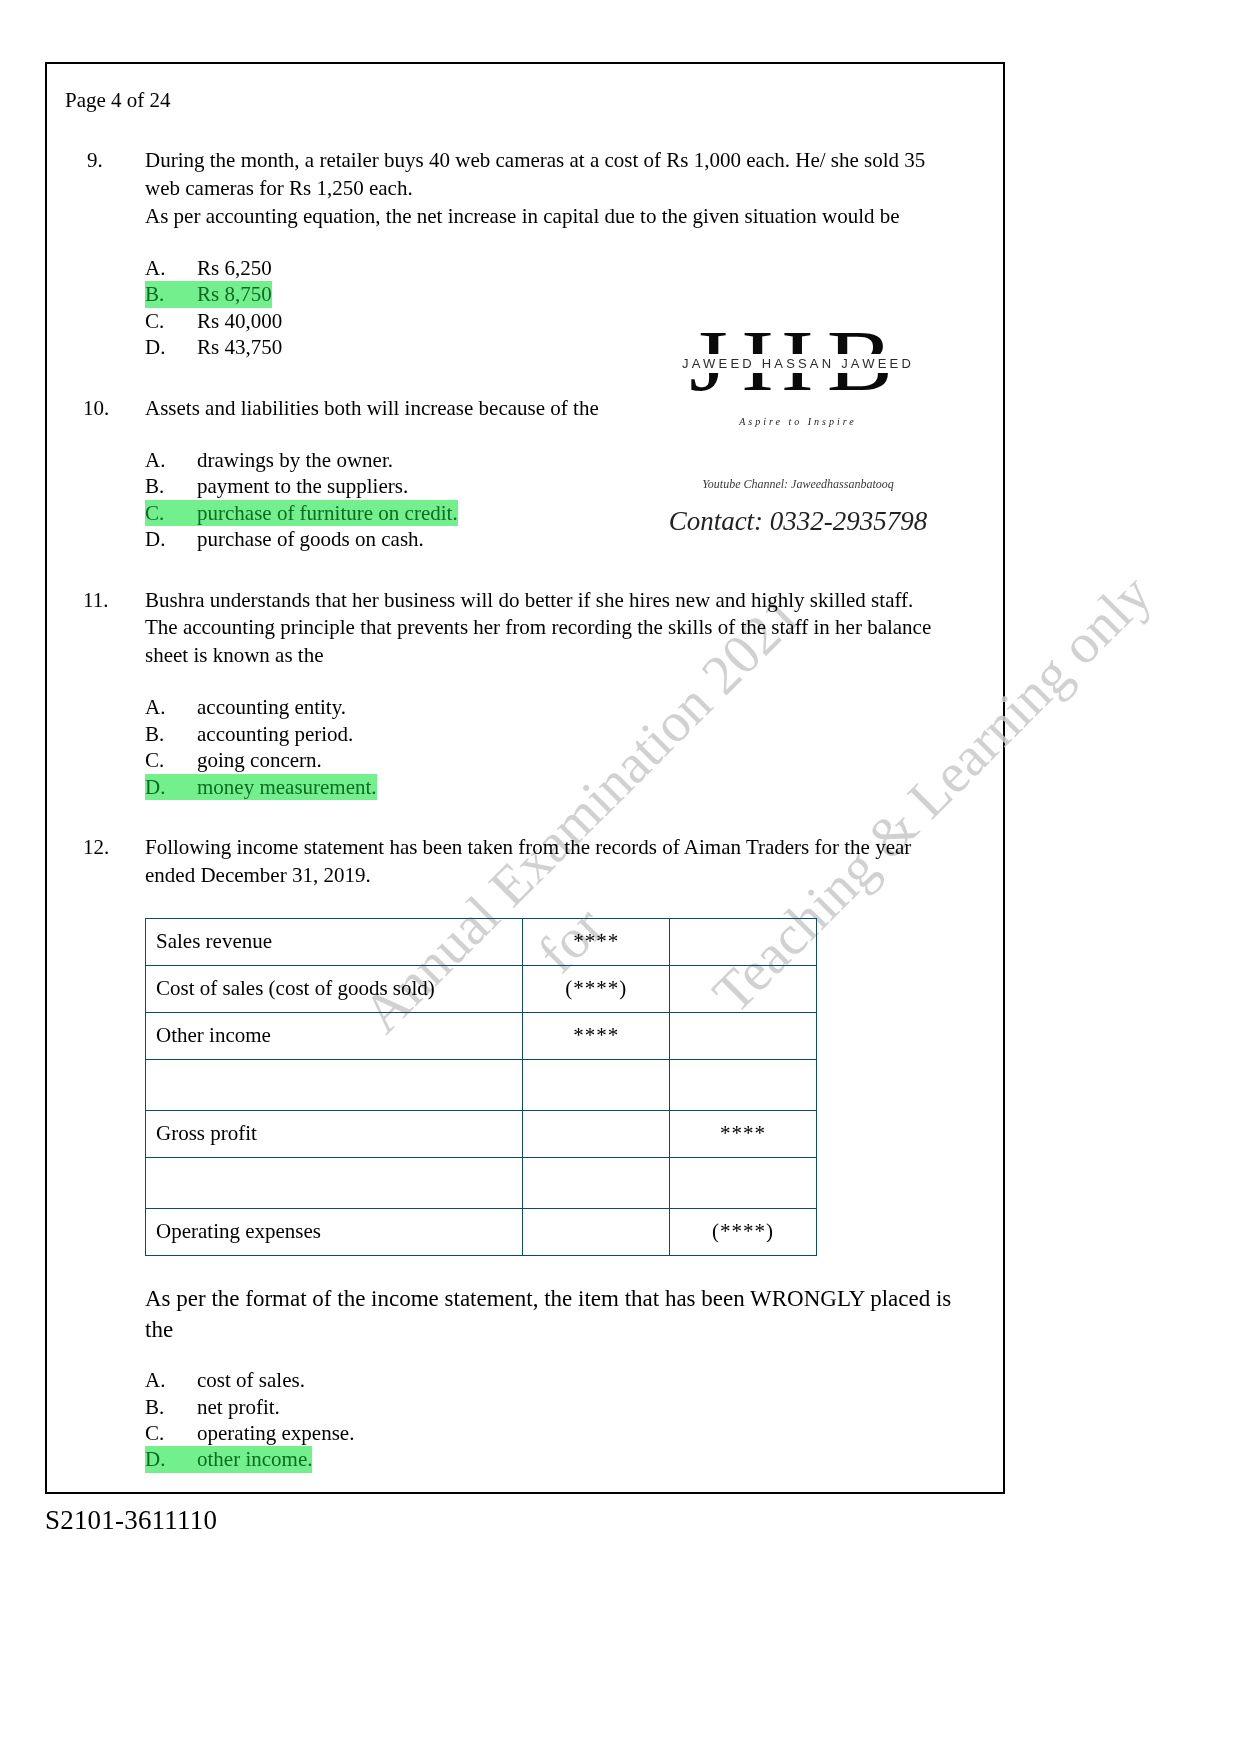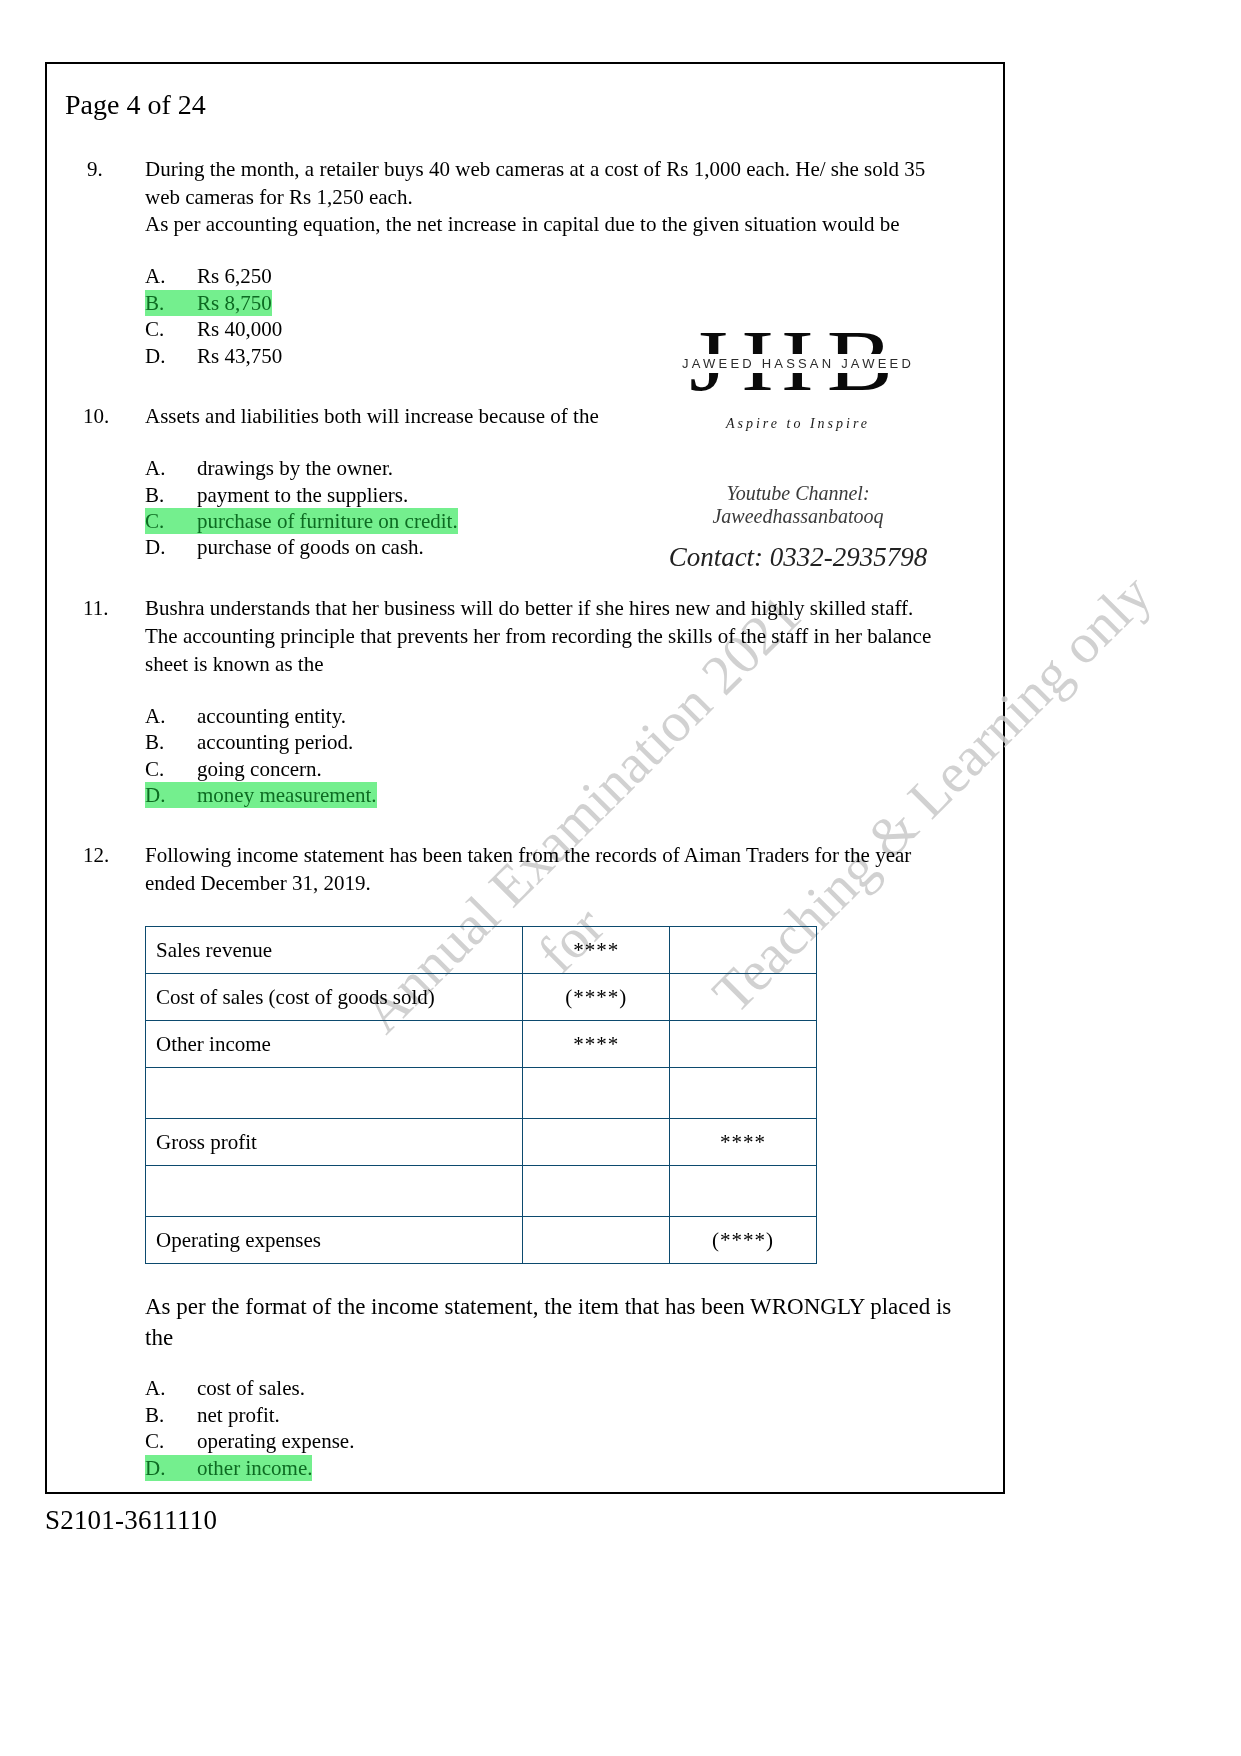--- a/index.html
+++ b/index.html
@@ -31,21 +31,21 @@
   .content {
     position: absolute;
     left: 47px;
     top: 64px;
     width: 956px;
     height: 1428px;
     box-sizing: border-box;
     padding: 24px 40px 10px 10px;
   }
   .page-label {
-    font-size: 28px;
+    font-size: 21px;
     line-height: 1.2;
     margin: 0 0 0 8px;
   }
   
   .q {
     position: relative;
     margin-top: 34px;
     padding-left: 88px;
   }
   .q-num {
@@ -116,29 +116,29 @@
     font-size: 13px;
     letter-spacing: 3.2px;
     color: #2b2b2b;
     background: #ffffff;
     padding: 2px 0;
   }
   .brand-tagline {
     margin-top: 12px;
     font-family: "Liberation Serif", "DejaVu Serif", serif;
     font-style: italic;
-    font-size: 14px;
+    font-size: 10px;
     letter-spacing: 3px;
     color: #1a1a1a;
   }
   .brand-youtube {
     margin-top: 50px;
     font-family: "Liberation Serif", "DejaVu Serif", serif;
     font-style: italic;
-    font-size: 20px;
+    font-size: 12px;
     color: #3a3a3a;
   }
   .brand-contact {
     margin-top: 14px;
     font-family: "Liberation Serif", "DejaVu Serif", serif;
     font-style: italic;
     font-size: 27px;
     color: #222222;
   }
 

